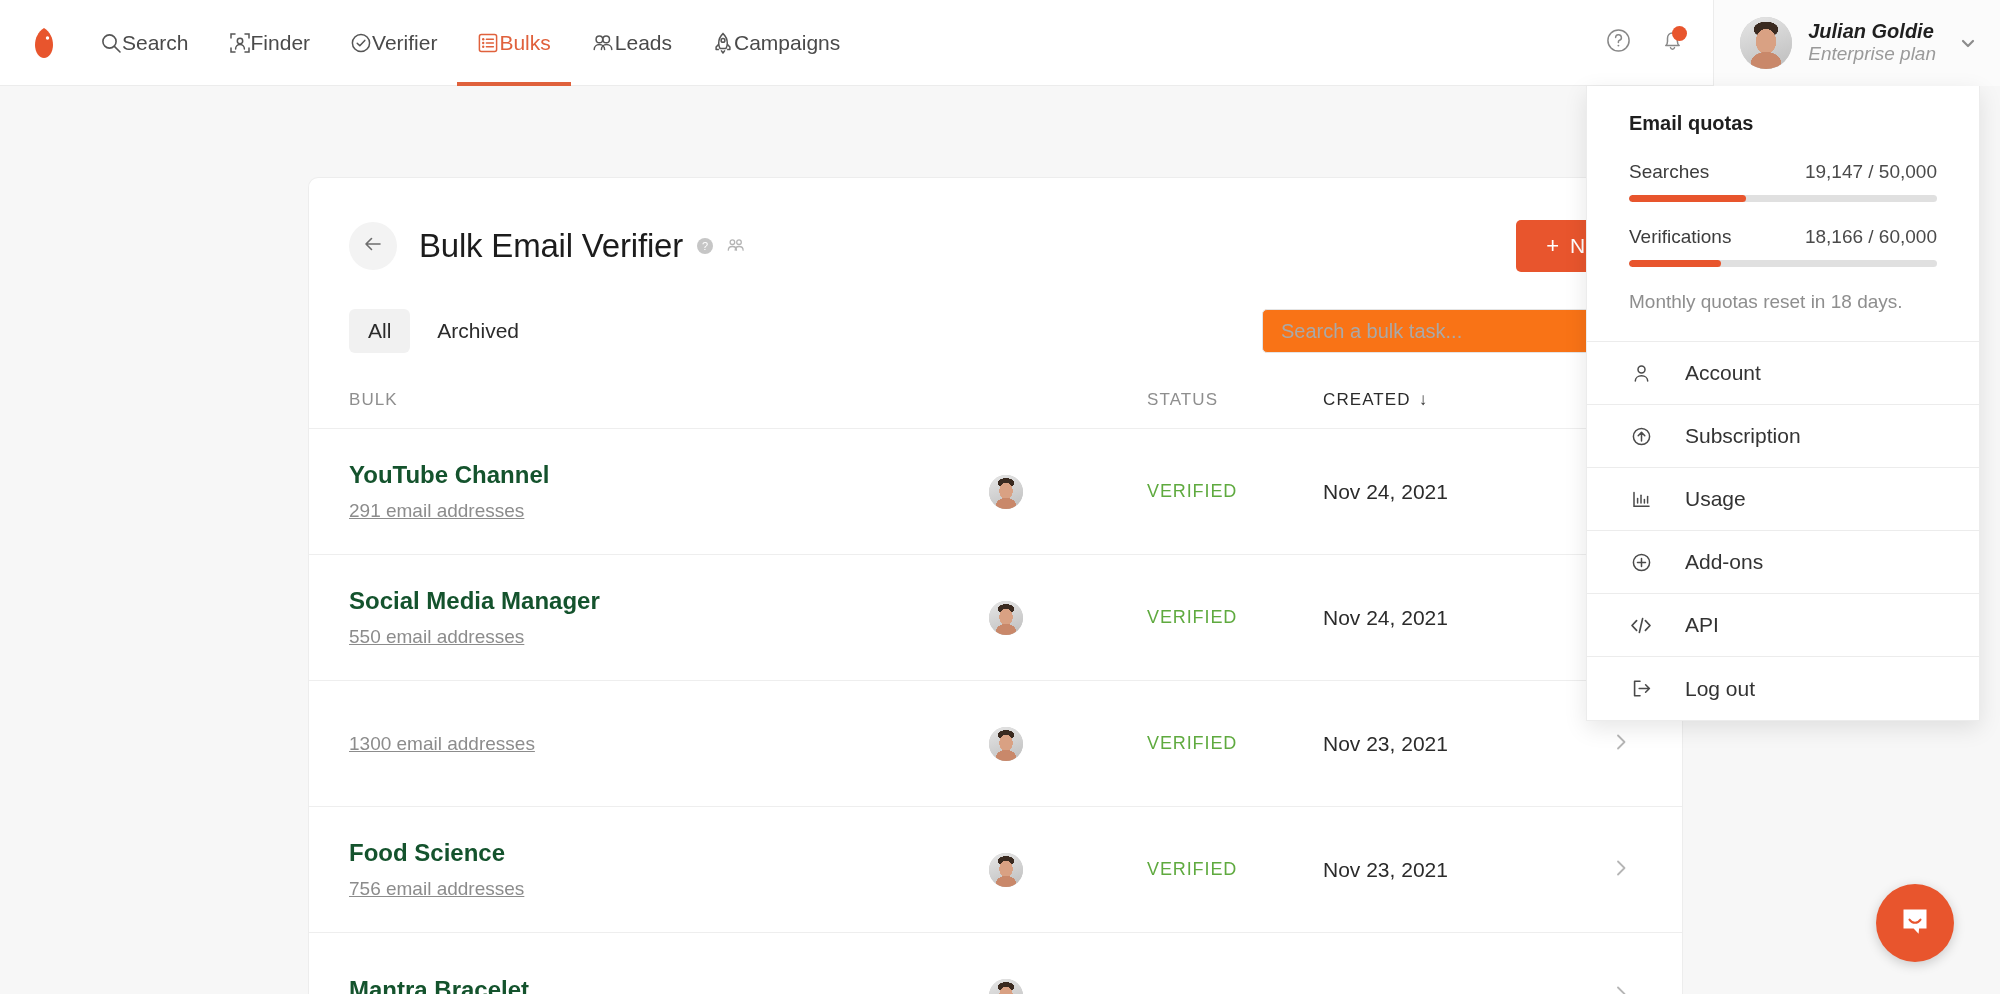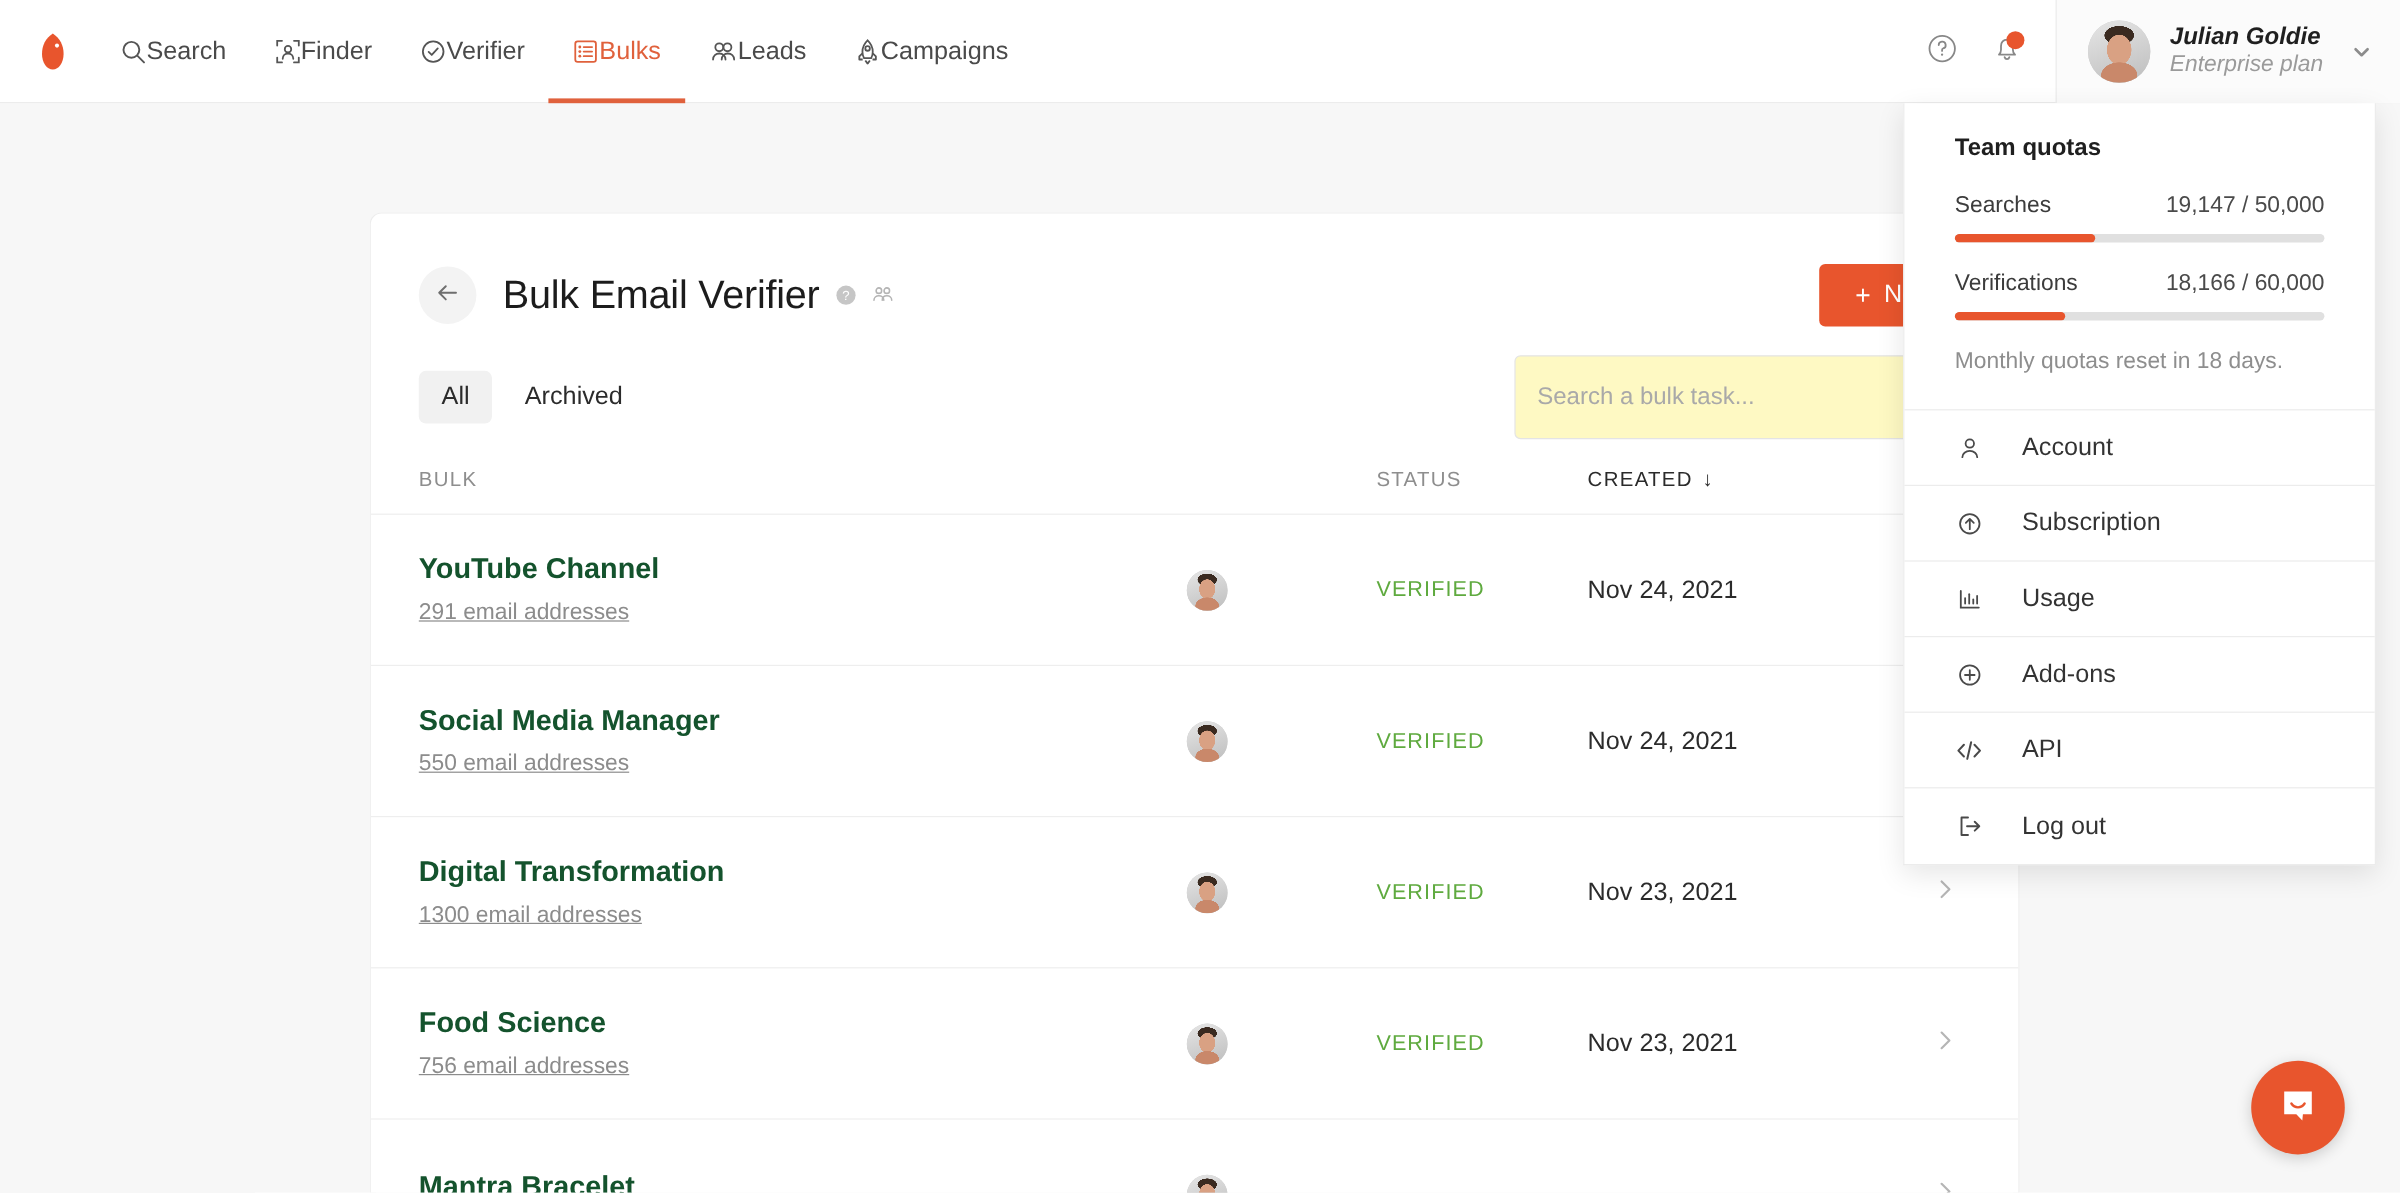--- a/index.html
+++ b/index.html
@@ -118,24 +118,24 @@
     display: flex; align-items: center;
     padding: 20px 40px 0 40px; height: 86px;
   }
   .tab {
     font-size: 21px; color: #2b2b2b;
     padding: 10px 19px; border-radius: 6px; cursor: pointer;
   }
   .tab.active { background: #f1f1f1; }
   .tab + .tab { margin-left: 8px; }
   .search-box {
-    margin-left: auto; width: 380px; height: 70px;
+    margin-left: auto; width: 380px; height: 44px;
     border: 1px solid #e4e4e4; border-radius: 5px;
     display: flex; align-items: center; padding: 0 18px;
-    background: #fef9c3;
+    background: #f97316;
   }
   .search-box input {
     border: none; outline: none; width: 100%;
     font-size: 20px; color: #333; font-family: inherit;
     background: transparent;
   }
   .search-box input::placeholder { color: #a9a9a9; }
 
   
   .thead {
@@ -426,21 +426,20 @@
       <span>
         <svg width="22" height="22" viewBox="0 0 22 22" fill="none" stroke="#b5b5b5" stroke-width="1.8">
           <path d="M8 4.5 14.5 11 8 17.5" stroke-linecap="round" stroke-linejoin="round"></path>
         </svg>
       </span>
     </div>
   </div>
 
   <div class="row">
     <div class="col-bulk">
-      <div class="row-name">Digital Transformation</div>
       <div class="row-sub">1300 email addresses</div>
     </div>
     <div class="col-owner">
       <div class="row-avatar">
           <div class="face"></div>
         </div>
     </div>
     <div class="col-status">
       <span class="status-verified">VERIFIED</span>
     </div>
@@ -497,21 +496,21 @@
           <path d="M8 4.5 14.5 11 8 17.5" stroke-linecap="round" stroke-linejoin="round"></path>
         </svg>
       </span>
     </div>
   </div>
 </div>
 
 <div class="dropdown">
 
   <div class="quota-sec">
-    <div class="quota-title">Team quotas</div>
+    <div class="quota-title">Email quotas</div>
 
     <div class="quota-row">
       <span>Searches</span>
       <span class="qval">19,147 / 50,000</span>
     </div>
     <div class="bar">
       <div class="fill" id="fill-searches" style="width: 38%;"></div>
     </div>
 
     <div class="quota-row">

